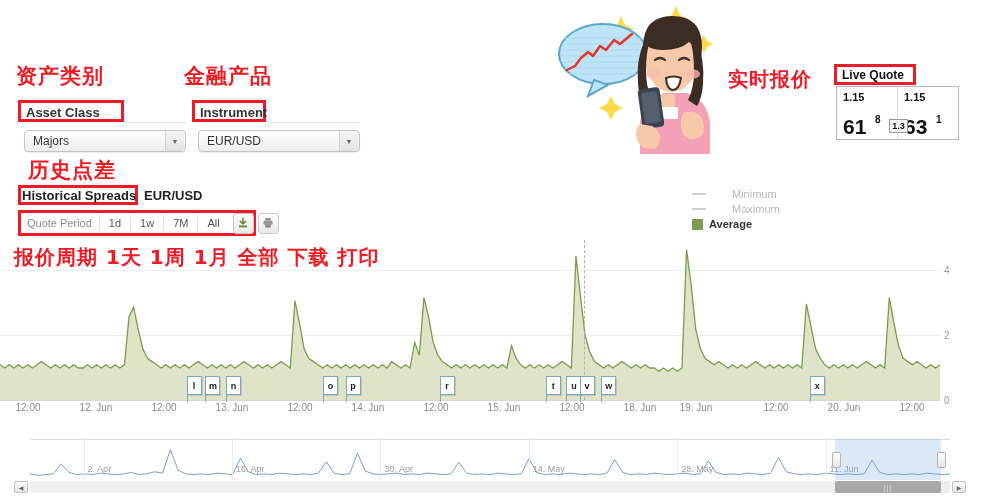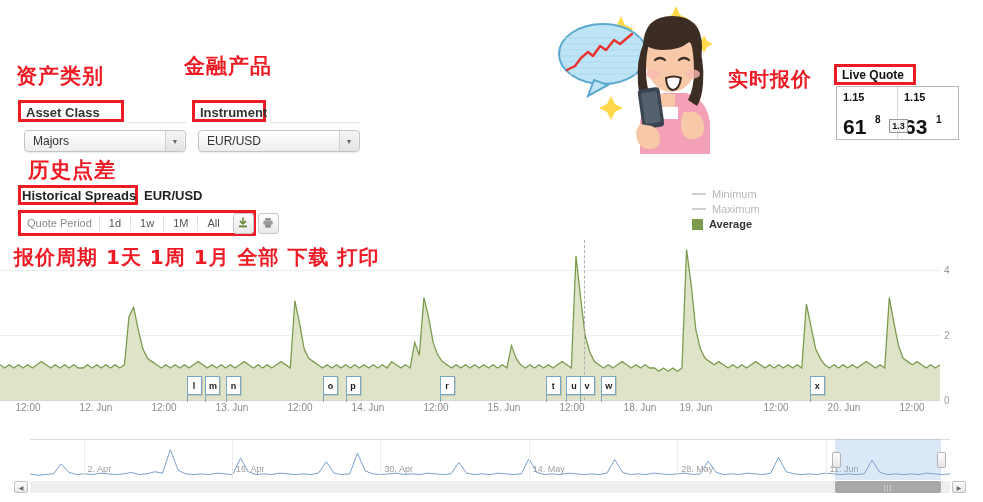--- a/index.html
+++ b/index.html
@@ -63,21 +63,21 @@
     border:1px solid #c9c9c9;border-radius:3px;
     background:linear-gradient(#fdfdfd,#e9e9e9);
     display:flex;align-items:center;justify-content:center;
   }
 
   
   .legend{display:flex;flex-direction:column;gap:3px;}
   .lg-row{display:flex;align-items:center;font-size:11px;}
   .lg-dash{width:14px;height:2px;background:#cfcfcf;margin-right:6px;}
   .lg-sq{width:11px;height:11px;background:#7c9b4e;margin-right:6px;}
-  .lg-muted{color:#b9b9b9;}
+  .lg-muted{color:#b9b9b9;margin-left:20px;}
   .lg-strong{color:#333;font-weight:bold;}
 
   
   .chart-wrap{position:absolute;left:0;top:240px;width:983px;height:180px;}
   .plot{position:absolute;left:0;top:0;width:940px;height:160px;}
   .gridline{position:absolute;left:0;width:940px;height:1px;background:#eceeee;}
   .axisline{position:absolute;left:0;width:940px;height:1px;background:#d6d6d6;}
   .ylab{position:absolute;font-size:10px;color:#9a9a9a;left:944px;}
   .xlab{position:absolute;font-size:10px;color:#8c8c8c;top:402px;transform:translateX(-50%);white-space:nowrap;}
   .crosshair{position:absolute;top:0;width:0;border-left:1px dashed #b0b0b0;}
@@ -144,21 +144,21 @@
     position:absolute;left:52px;bottom:6px;width:17px;height:12px;
     border:1px solid #9a9a9a;background:#f4f4f4;
     font-size:9px;font-weight:bold;color:#111;
     display:flex;align-items:center;justify-content:center;z-index:5;
   }
 </style>
 </head>
 <body>
 
 <div class="abs cn cn-lg" style="left:16px;top:62px;">资产类别</div>
-<div class="abs cn cn-lg" style="left:184px;top:52px;font-family:Liberation Serif, serif;">金融产品</div>
+<div class="abs cn cn-lg" style="left:184px;top:62px;font-family:Liberation Serif, serif;">金融产品</div>
 <div class="abs cn cn-lg" style="left:16px;top:156px;margin-left:12px;">历史点差</div>
 <div class="abs cn cn-md" style="left:14px;top:244px;">报价周期 1天 1周 1月 全部 下载 打印</div>
 <div class="abs cn cn-md" style="left:728px;top:66px;">实时报价</div>
 
 <div class="abs redbox" style="left:18px;top:100px;width:106px;height:22px;"></div>
 <div class="abs fieldlabel" style="left:22px;top:102px;">Asset Class</div>
 <div class="abs underline-rule" style="left:128px;top:122px;width:58px;"></div>
 
 <div class="abs sel" style="left:24px;top:130px;width:162px;">
   <span class="val">Majors</span>
@@ -176,21 +176,21 @@
 
 <div class="abs redbox" style="left:18px;top:185px;width:120px;height:20px;"></div>
 <div class="abs hs-title" style="left:22px;top:188px;">Historical Spreads</div>
 <div class="abs hs-pair" style="left:144px;top:188px;">EUR/USD</div>
 
 <div class="abs redbox" style="left:18px;top:210px;width:238px;height:26px;"></div>
 <div class="abs qp-bar" style="left:22px;top:214px;height:18px;">
   <span class="qp-label">Quote Period</span>
   <span class="qp-btn">1d</span>
   <span class="qp-btn">1w</span>
-  <span class="qp-btn">1M</span>
+  <span class="qp-btn">7M</span>
   <span class="qp-btn">All</span>
   <span class="icon-btn">
     <svg width="12" height="12" viewBox="0 0 12 12" aria-hidden="true">
       <path d="M6 1v5M3.4 4.4 6 7l2.6-2.6" stroke="#6c8a3f" stroke-width="1.6" fill="none" stroke-linecap="round" stroke-linejoin="round"></path>
       <rect x="2" y="8.4" width="8" height="2" fill="#6c8a3f"></rect>
     </svg>
   </span>
   <span class="icon-btn">
     <svg width="12" height="12" viewBox="0 0 12 12" aria-hidden="true">
       <rect x="3.2" y="1.2" width="5.6" height="2.4" fill="#8b8b8b"></rect>

